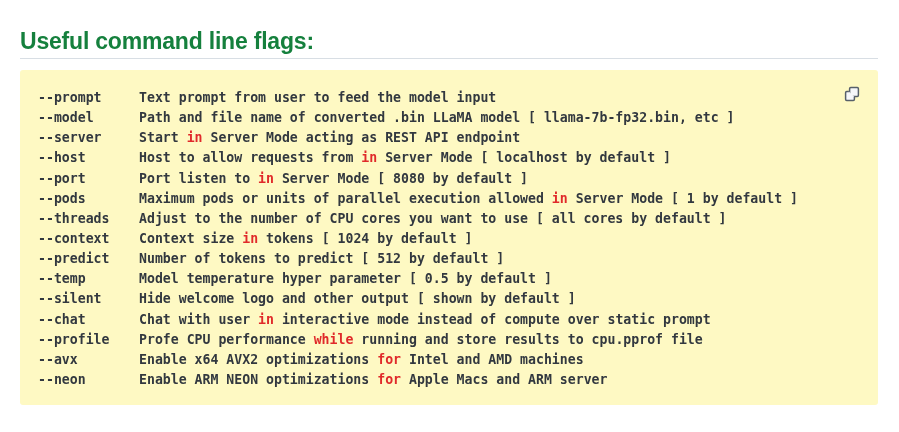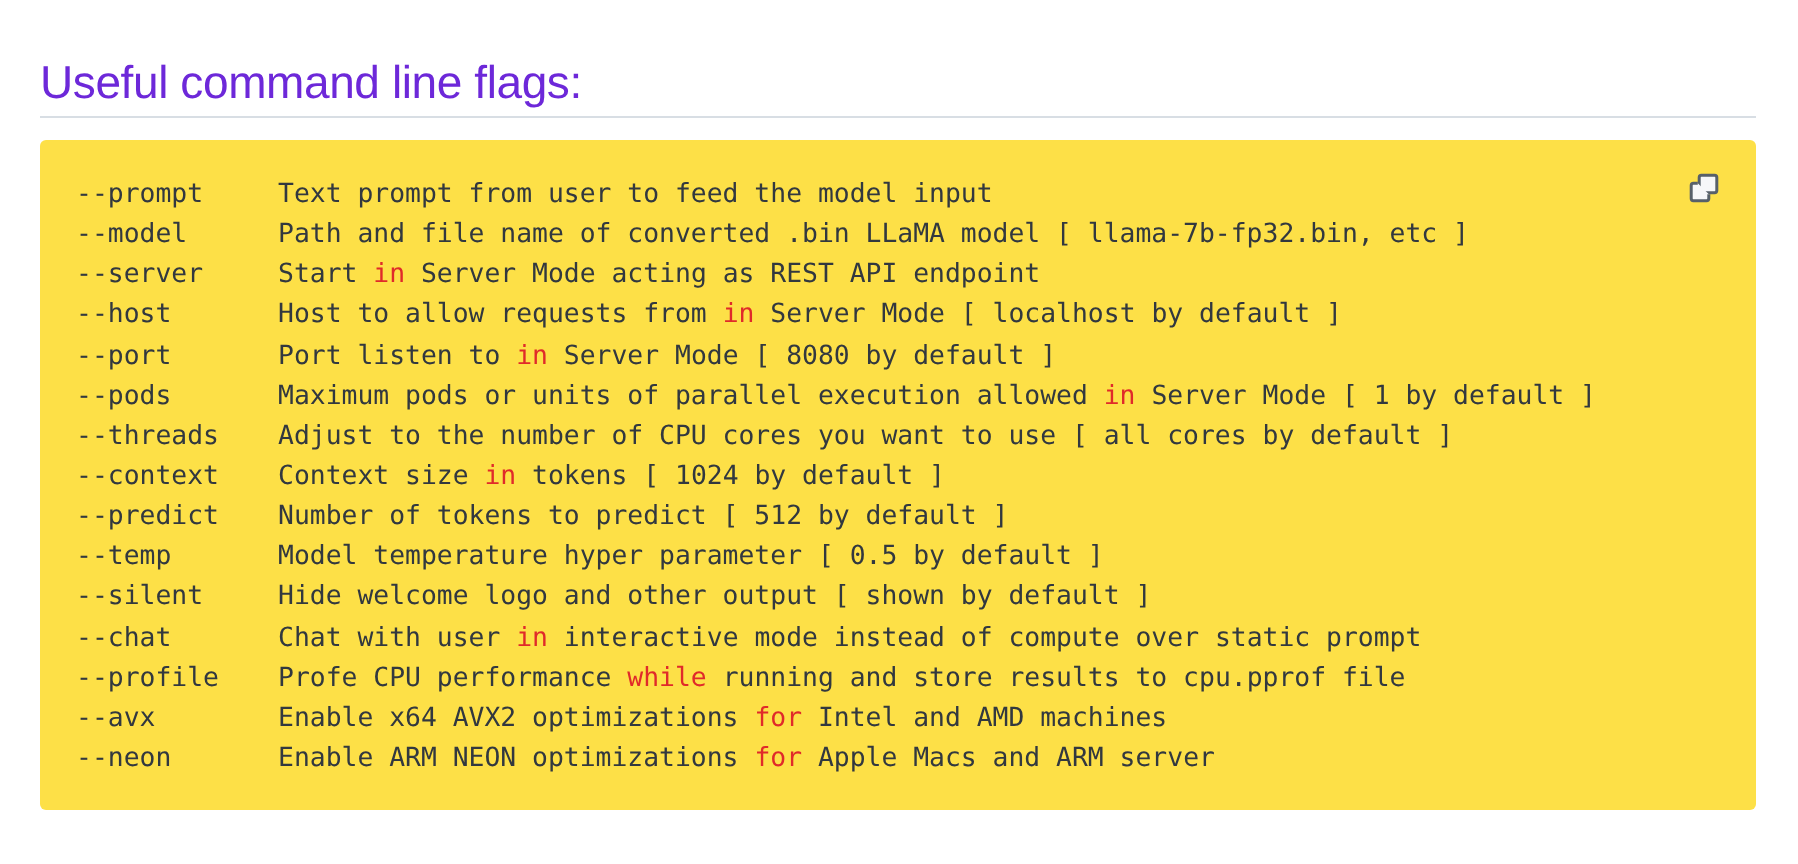--- a/index.html
+++ b/index.html
@@ -22,22 +22,22 @@
     box-sizing: border-box;
   }
 
   
   .heading {
     position: absolute;
     left: 20px;
     top: 11px;
     font-family: "Liberation Sans", sans-serif;
     font-size: 23px;
-    font-weight: normal;
-    color: #6d28d9;
+    font-weight: bold;
+    color: #15803d;
     letter-spacing: -0.2px;
     line-height: 30px;
     white-space: nowrap;
   }
 
   .rule {
     position: absolute;
     left: 20px;
     top: 50px;
     width: 858px;
@@ -46,24 +46,25 @@
     border: 0;
   }
 
   
   .codeblock {
     position: absolute;
     left: 20px;
     top: 70px;
     width: 858px;
     height: 335px;
-    background: #fde047;
+    background: #fef9c3;
     border-radius: 3px;
     box-sizing: border-box;
     overflow: hidden;
+    font-weight: bold;
   }
 
   .copy-btn {
     position: absolute;
     right: 14px;
     top: 12px;
     width: 24px;
     height: 24px;
     display: flex;
     align-items: center;

